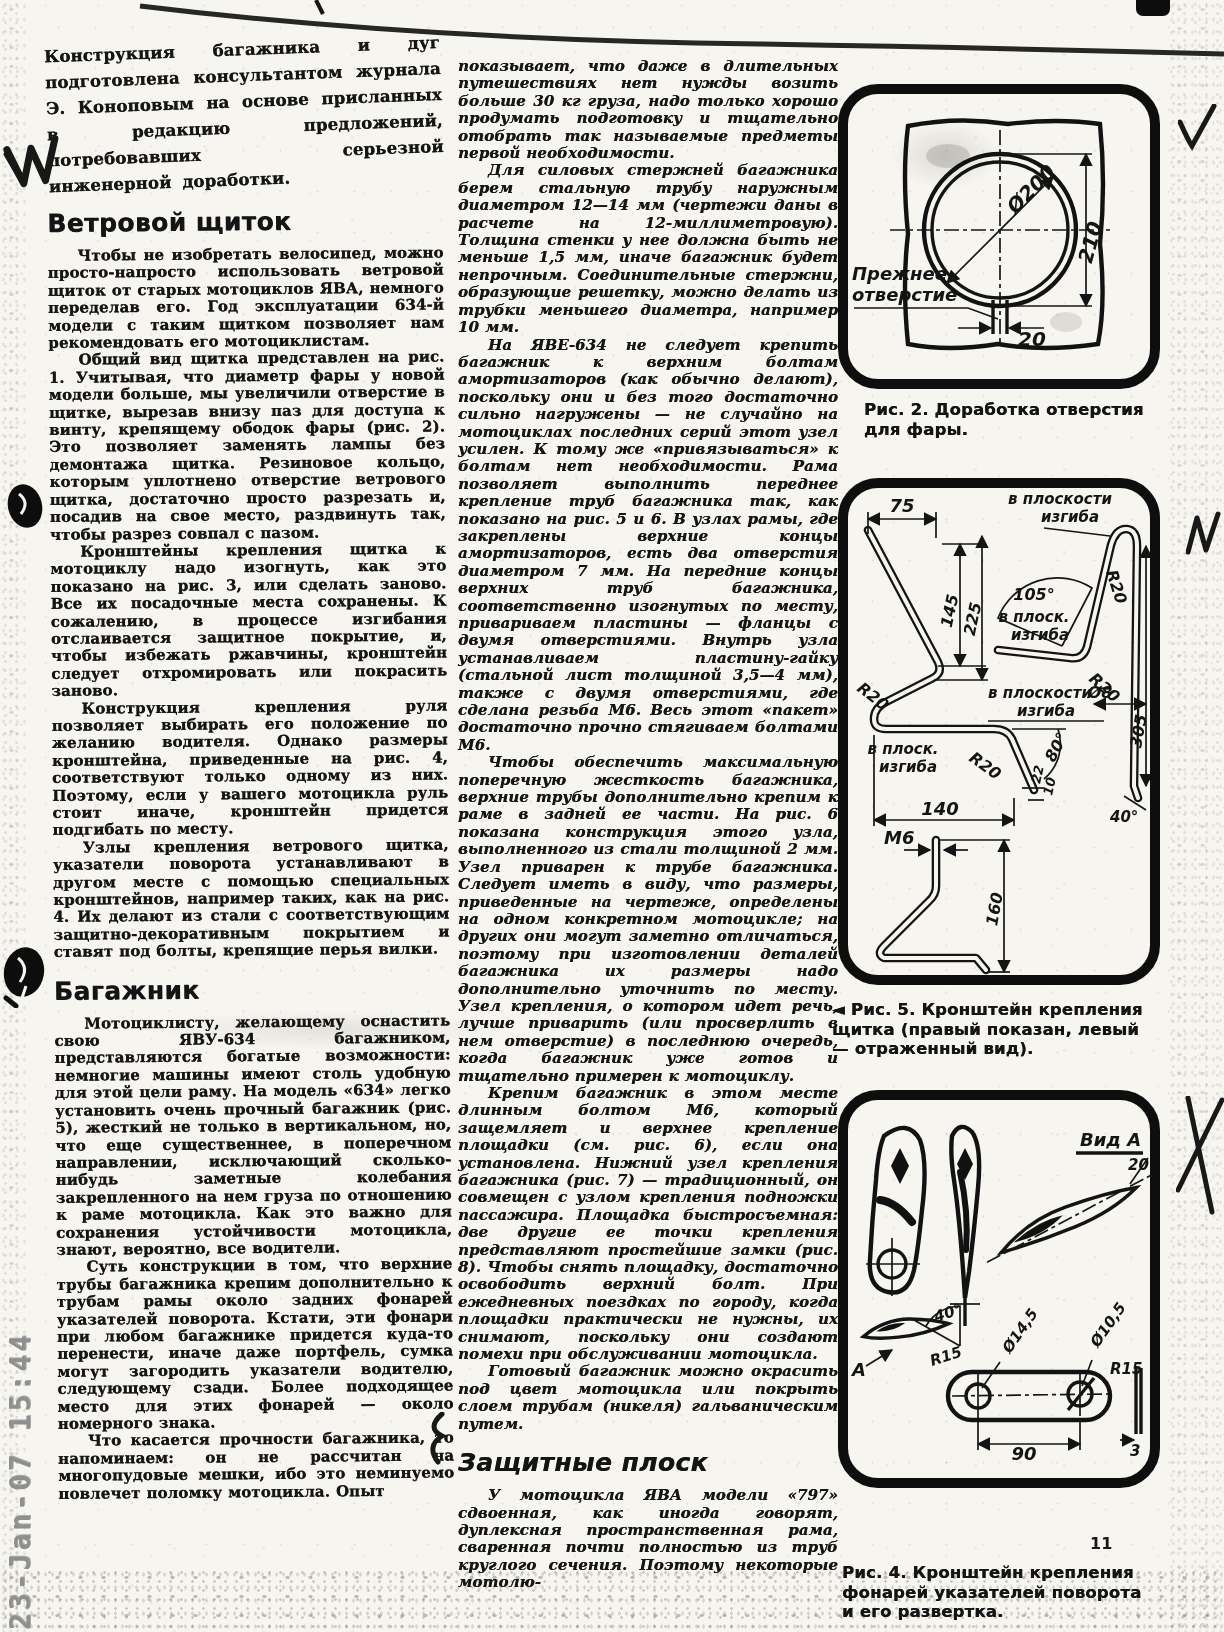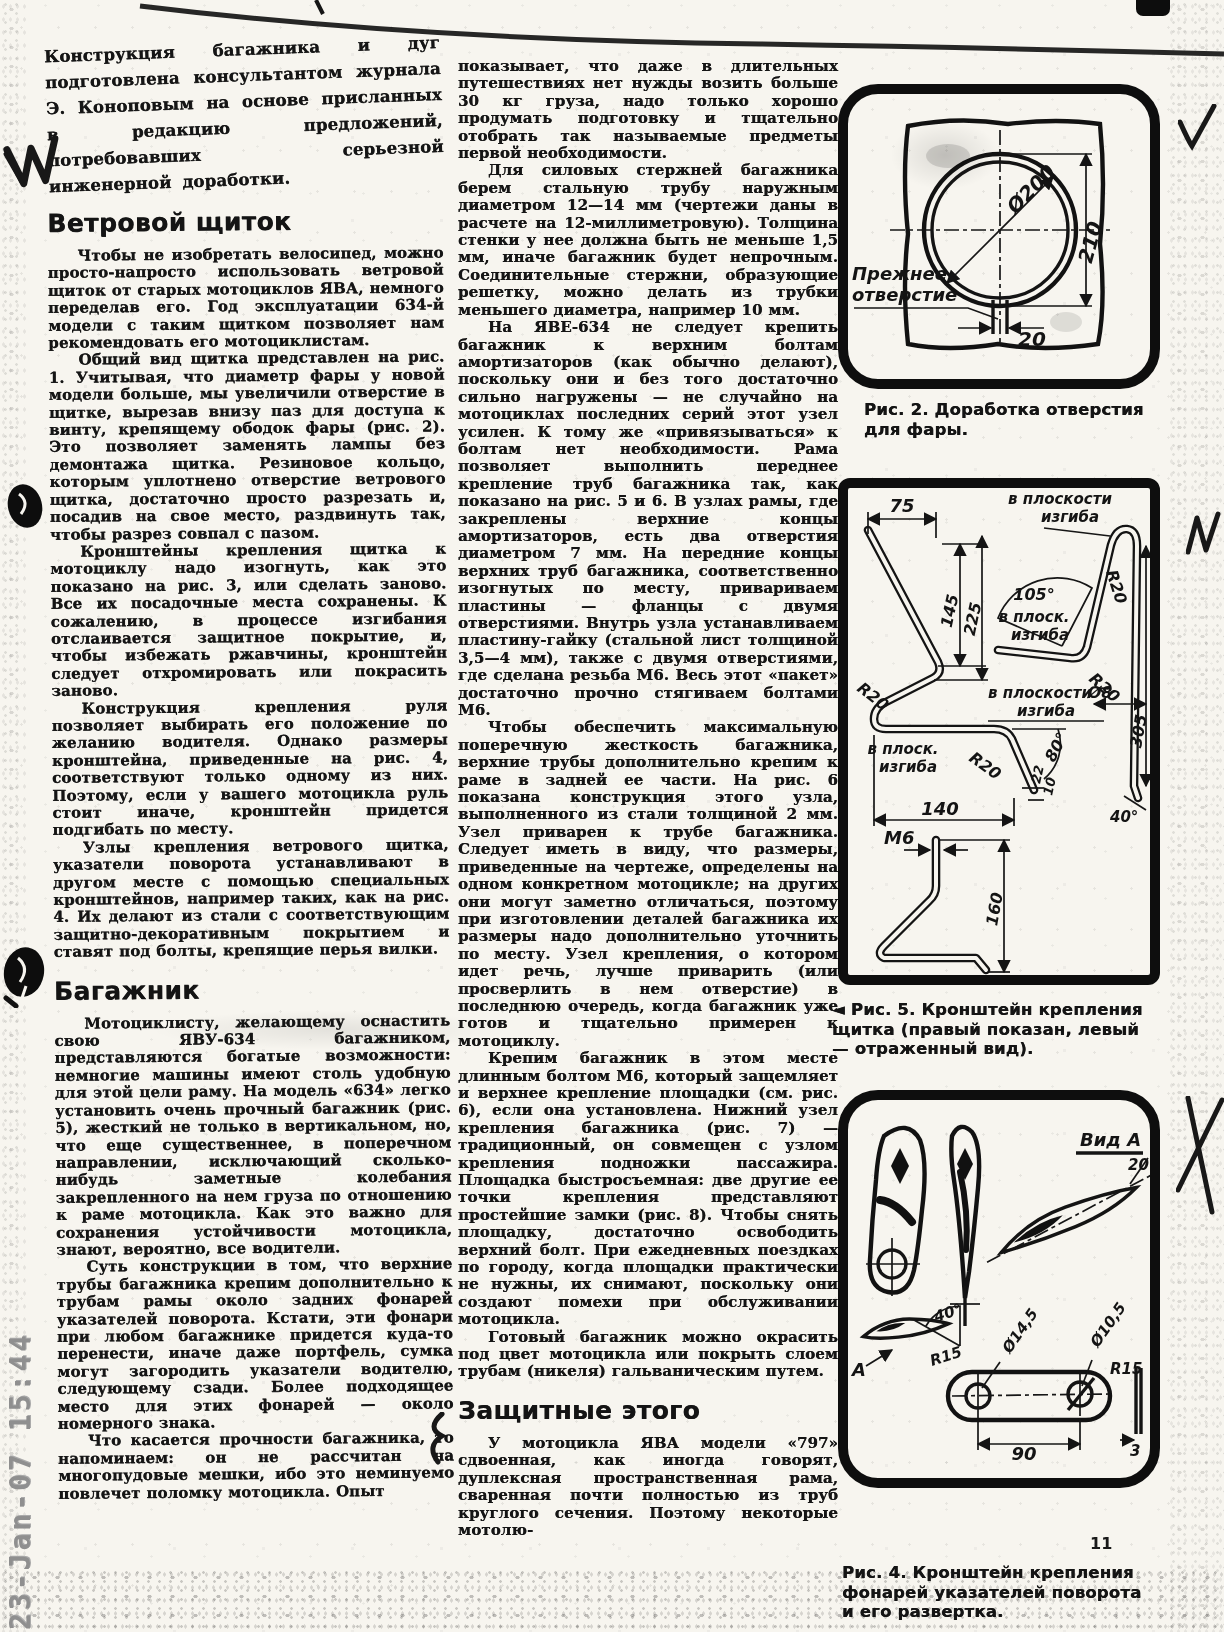--- a/index.html
+++ b/index.html
@@ -20,21 +20,21 @@
       radial-gradient(#00000022 1px, transparent 1.4px),
       radial-gradient(#0000003a 1.9px, transparent 2.4px);
     background-size:11px 9px,7px 13px,23px 19px;}
   .band-bottom{left:0;top:1568px;width:1224px;height:64px;}
   .band-left{left:0;top:0;width:26px;height:1632px;opacity:.55;}
   .band-right{left:1168px;top:0;width:56px;height:1632px;opacity:.5;}
   .smudge{position:absolute;border-radius:50%;pointer-events:none;}
 
   .col{position:absolute;text-align:justify;}
   .col1{left:52px;top:36px;width:396px;transform:rotate(-0.5deg);}
-  .col2{left:458px;top:58px;width:380px;}
+  .col2{left:458px;top:58px;width:380px;font-style:italic;}
   .col p{margin:0;font-size:15px;line-height:17.4px;font-weight:700;
     text-indent:30px;letter-spacing:.1px;word-spacing:.6px;
     text-shadow:.3px .3px 0 #2a2a2a;}
   .noindent{text-indent:0 !important;}
   .intro{font-size:16.6px !important;line-height:26px !important;
     word-spacing:5px !important;transform:rotate(-1.6deg);
     margin-bottom:8px !important;text-indent:0 !important;}
   .col h2{font-family:"DejaVu Sans",sans-serif;font-weight:700;
     font-size:25px;margin:15px 0 10px 0;letter-spacing:.4px;color:#141414;
     text-shadow:.4px .4px 0 #222;}
@@ -95,21 +95,21 @@
     <p>Что касается прочности багажника, то напоминаем: он не рассчитан на многопудовые мешки, ибо это неминуемо повлечет поломку мотоцикла. Опыт</p>
   </div>
 
   <div class="col col2">
     <p class="noindent">показывает, что даже в длительных путешествиях нет нужды возить больше 30 кг груза, надо только хорошо продумать подготовку и тщательно отобрать так называемые предметы первой необходимости.</p>
     <p>Для силовых стержней багажника берем стальную трубу наружным диаметром 12—14 мм (чертежи даны в расчете на 12-миллиметровую). Толщина стенки у нее должна быть не меньше 1,5 мм, иначе багажник будет непрочным. Соединительные стержни, образующие решетку, можно делать из трубки меньшего диаметра, например 10 мм.</p>
     <p>На ЯВЕ-634 не следует крепить багажник к верхним болтам амортизаторов (как обычно делают), поскольку они и без того достаточно сильно нагружены — не случайно на мотоциклах последних серий этот узел усилен. К тому же «привязываться» к болтам нет необходимости. Рама позволяет выполнить переднее крепление труб багажника так, как показано на рис. 5 и 6. В узлах рамы, где закреплены верхние концы амортизаторов, есть два отверстия диаметром 7 мм. На передние концы верхних труб багажника, соответственно изогнутых по месту, привариваем пластины — фланцы с двумя отверстиями. Внутрь узла устанавливаем пластину-гайку (стальной лист толщиной 3,5—4 мм), также с двумя отверстиями, где сделана резьба М6. Весь этот «пакет» достаточно прочно стягиваем болтами М6.</p>
     <p>Чтобы обеспечить максимальную поперечную жесткость багажника, верхние трубы дополнительно крепим к раме в задней ее части. На рис. 6 показана конструкция этого узла, выполненного из стали толщиной 2 мм. Узел приварен к трубе багажника. Следует иметь в виду, что размеры, приведенные на чертеже, определены на одном конкретном мотоцикле; на других они могут заметно отличаться, поэтому при изготовлении деталей багажника их размеры надо дополнительно уточнить по месту. Узел крепления, о котором идет речь, лучше приварить (или просверлить в нем отверстие) в последнюю очередь, когда багажник уже готов и тщательно примерен к мотоциклу.</p>
     <p>Крепим багажник в этом месте длинным болтом М6, который защемляет и верхнее крепление площадки (см. рис. 6), если она установлена. Нижний узел крепления багажника (рис. 7) — традиционный, он совмещен с узлом крепления подножки пассажира. Площадка быстросъемная: две другие ее точки крепления представляют простейшие замки (рис. 8). Чтобы снять площадку, достаточно освободить верхний болт. При ежедневных поездках по городу, когда площадки практически не нужны, их снимают, поскольку они создают помехи при обслуживании мотоцикла.</p>
     <p>Готовый багажник можно окрасить под цвет мотоцикла или покрыть слоем трубам (никеля) гальваническим путем.</p>
-    <h2>Защитные этого</h2>
+    <h2>Защитные плоск</h2>
     <p>У мотоцикла ЯВА модели «797» сдвоенная, как иногда говорят, дуплексная пространственная рама, сваренная почти полностью из труб круглого сечения. Поэтому некоторые мотолю-</p>
   </div>
 
   <div class="figbox" style="left:838px;top:84px;width:302px;height:285px;">
     <svg width="302" height="285" viewBox="0 0 302 285">
       <defs>
           <marker id="f2a" viewBox="0 0 10 10" refX="9" refY="5" markerWidth="8" markerHeight="8" orient="auto-start-reverse">
             <path d="M0,0 L10,5 L0,10 Z" fill="#141414"></path>
           </marker>
         </defs>
@@ -131,21 +131,21 @@
       <text class="d20" x="170" y="252">20</text>
       <text class="d18" x="4" y="186">Прежнее</text>
       <text class="d18" x="4" y="207">отверстие</text>
       <path class="thin" d="M6,214 L120,214 L150,225"></path>
       <ellipse cx="100" cy="62" rx="22" ry="12" fill="#00000020"></ellipse>
       <ellipse cx="218" cy="228" rx="16" ry="10" fill="#0000001a"></ellipse>
     </svg>
   </div>
   <div class="figcap" style="left:842px;top:400px;width:316px;margin-left:22px;">Рис. 2. Доработка отверстия для фары.</div>
 
-  <div class="figbox" style="left:838px;top:478px;width:302px;height:487px;border-radius:12px;">
+  <div class="figbox" style="left:838px;top:478px;width:302px;height:487px;">
     <svg width="302" height="487" viewBox="0 0 302 487">
       <defs>
           <marker id="f3a" viewBox="0 0 10 10" refX="9" refY="5" markerWidth="8" markerHeight="8" orient="auto-start-reverse">
             <path d="M0,0 L10,5 L0,10 Z" fill="#141414"></path>
           </marker>
         </defs>
 
       <path class="tube" d="M20,42 L90,174 Q95,185 85,190 L38,214 Q26,220 26,231 Q26,241 38,241 L146,241 Q159,241 164,251 L186,302"></path>
       <path class="tubecore" d="M20,42 L90,174 Q95,185 85,190 L38,214 Q26,220 26,231 Q26,241 38,241 L146,241 Q159,241 164,251 L186,302"></path>
       <line class="thin" x1="20" y1="24" x2="20" y2="46"></line>

